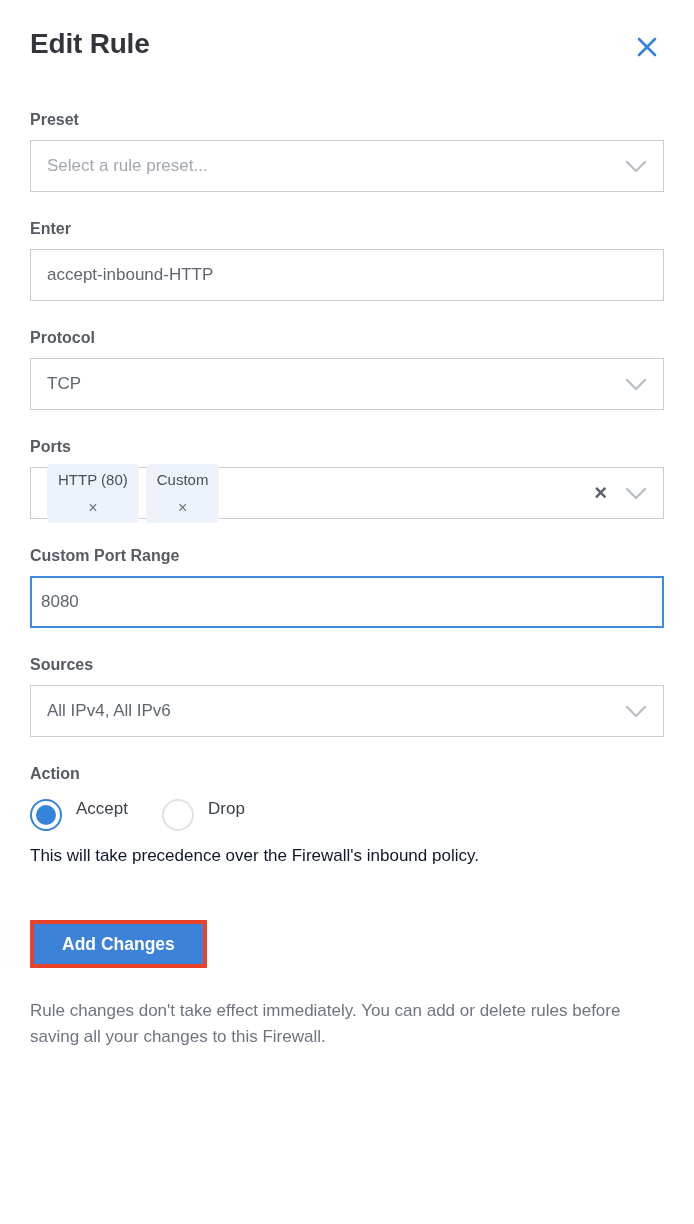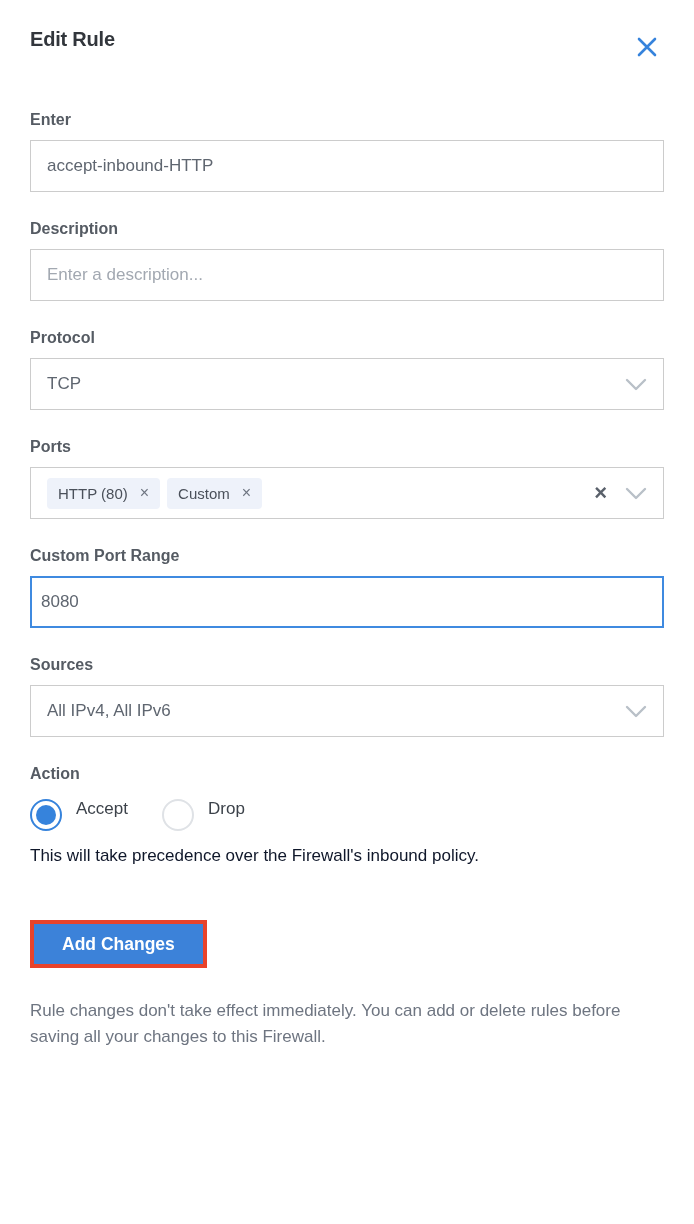--- a/index.html
+++ b/index.html
@@ -12,21 +12,21 @@
   .drawer { padding: 28px 30px 0 30px; }
 
   
   .drawer-header {
     display: flex;
     justify-content: space-between;
     align-items: flex-start;
     margin-bottom: 44px;
   }
   .drawer-title {
-    font-size: 20px;
+    font-size: 28px;
     font-weight: bold;
     color: #32363c;
     letter-spacing: -0.2px;
   }
   .close-btn {
     background: none;
     border: none;
     cursor: pointer;
     padding: 4px;
     margin-top: 2px;
@@ -71,20 +71,21 @@
   .chip {
     display: flex;
     align-items: center;
     gap: 12px;
     background: #eef2fa;
     border-radius: 4px;
     padding: 7px 11px;
     font-size: 15px;
     color: #4a505a;
     cursor: default;
+    flex-direction: column;
   }
   .chip-x {
     font-size: 16px;
     line-height: 1;
     color: #6e7581;
     cursor: pointer;
   }
   .clear-x {
     font-size: 22px;
     font-weight: bold;
@@ -152,34 +153,39 @@
     <h1 class="drawer-title">Edit Rule</h1>
     <button class="close-btn">
       <span>
         <svg width="26" height="26" viewBox="0 0 26 26">
           <path d="M5 5 L21 21 M21 5 L5 21" stroke="#3683dc" stroke-width="2.6" stroke-linecap="round" fill="none"></path>
         </svg>
       </span>
     </button>
   </div>
 
+  <div class="field">
+    <label class="field-label">Preset</label>
+    <div class="control">
+      <input type="text" readonly="" placeholder="Select a rule preset..." style="">
+      <span class="chevron-icon">
+        <svg width="22" height="13" viewBox="0 0 22 13">
+            <path d="M2 2 L11 11 L20 2" stroke="#b9c0c8" stroke-width="2.4" fill="none" stroke-linecap="round" stroke-linejoin="round"></path>
+          </svg>
+      </span>
+    </div>
+  </div>
 
   <div class="field">
     <label class="field-label">Enter</label>
     <div class="control">
       <input type="text" value="accept-inbound-HTTP" style="">
     </div>
   </div>
 
-  <div class="field">
-    <label class="field-label">Description</label>
-    <div class="control">
-      <input type="text" placeholder="Enter a description..." style="">
-    </div>
-  </div>
 
   <div class="field">
     <label class="field-label">Protocol</label>
     <div class="control">
       <input type="text" readonly="" value="TCP" style="">
       <span class="chevron-icon">
         <svg width="22" height="13" viewBox="0 0 22 13">
             <path d="M2 2 L11 11 L20 2" stroke="#b9c0c8" stroke-width="2.4" fill="none" stroke-linecap="round" stroke-linejoin="round"></path>
           </svg>
       </span>

